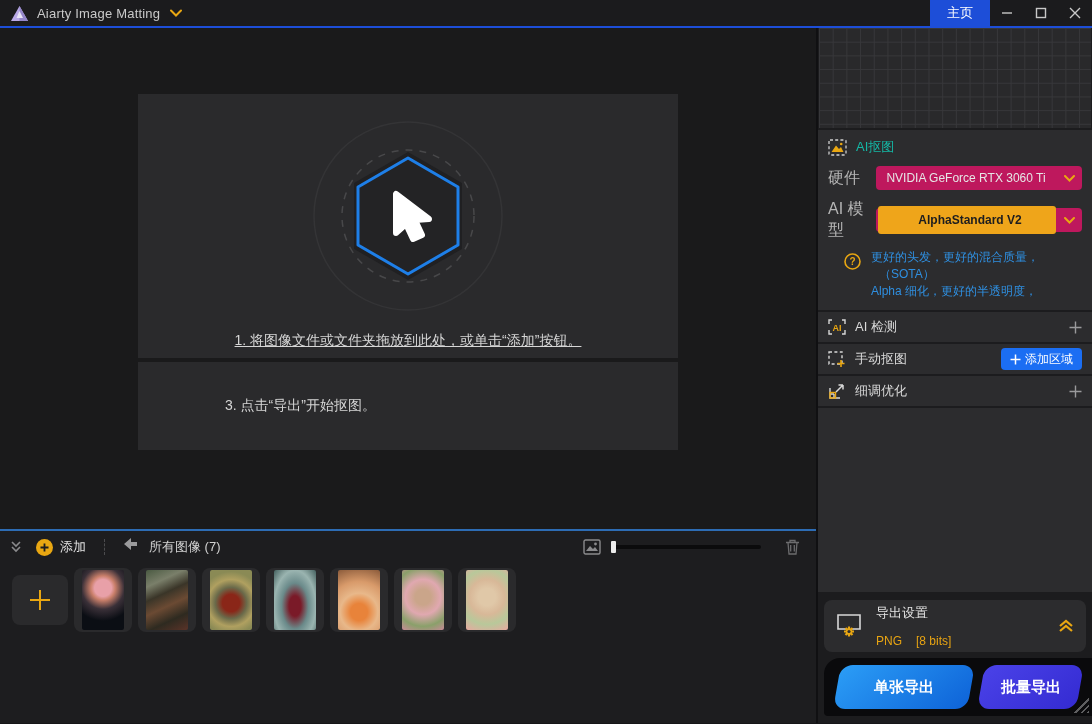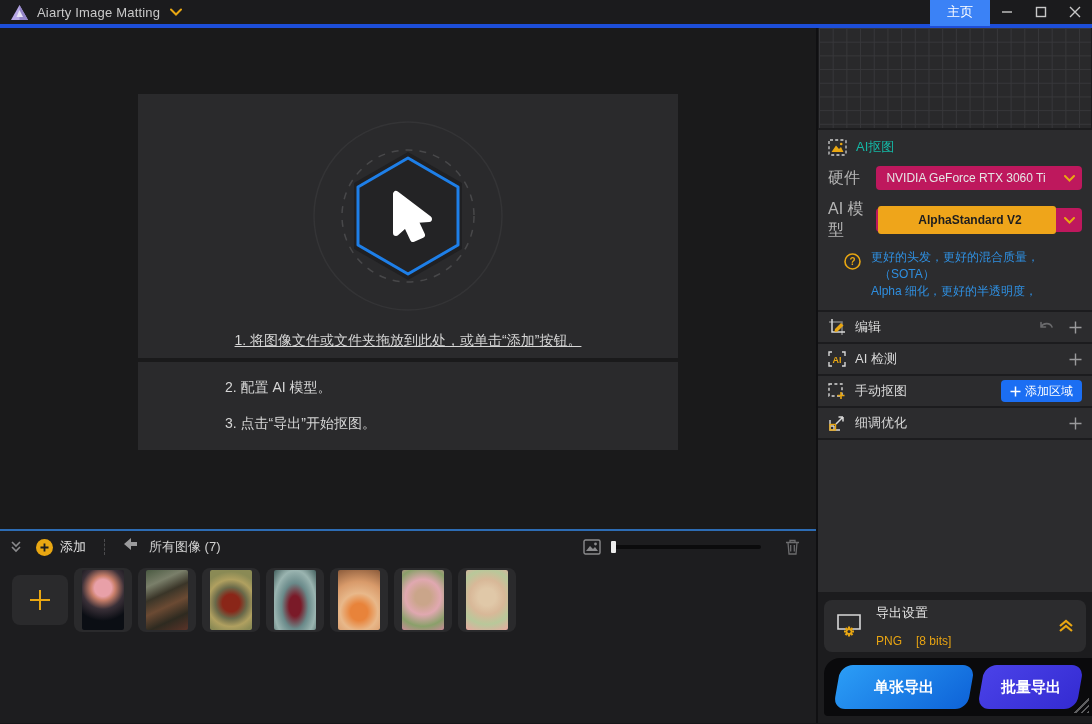--- a/index.html
+++ b/index.html
@@ -1,25 +1,25 @@
 <!DOCTYPE html>
 <html><head>
 <meta charset="utf-8">
 <style>
   * { margin:0; padding:0; box-sizing:border-box; }
   html,body { background:#000; }
   body { font-family:"Liberation Sans","DejaVu Sans",sans-serif; }
   .window { position:relative; width:1092px; height:724px; background:#161618; overflow:hidden; }
 
   
-  .titlebar { height:28px; background:#1b1b1d; display:flex; align-items:center; padding-left:10px; border-bottom:4px solid #1d4ed8; }
+  .titlebar { height:28px; background:#1b1b1d; display:flex; align-items:center; padding-left:10px; border-bottom:2px solid #1d4ed8; }
   .app-title { color:#c9c9c9; font-size:13px; margin-left:8px; letter-spacing:.2px; }
   .title-caret { margin-left:10px; display:flex; }
   .tb-spacer { flex:1; }
-  .home-btn { width:60px; height:28px; background:#3b82f6; color:#fff; font-size:13px; display:flex; align-items:center; justify-content:center; cursor:pointer;margin-left:32px; }
+  .home-btn { width:60px; height:28px; background:#1d4ed8; color:#fff; font-size:13px; display:flex; align-items:center; justify-content:center; cursor:pointer;margin-left:32px; }
   .win-btn { width:34px; height:28px; display:flex; align-items:center; justify-content:center; color:#c8c8c8; cursor:pointer; }
 
   
   .body { display:flex; height:695px; }
   .left { width:816px; position:relative; background:#1a1a1b; }
   .canvas { height:501px; position:relative; }
 
   .panel-top { position:absolute; left:138px; top:66px; width:540px; height:264px; background:#2a2a2c; display:flex; flex-direction:column; align-items:center; }
   .panel-top .art { margin-top:6px; }
   .instr1 { margin-top:auto; padding-bottom:16px; color:#d6d6d6; font-size:14px;text-decoration:underline; }
@@ -146,21 +146,20 @@
               <circle cx="116" cy="116" r="66" fill="none" stroke="#48484a" stroke-width="1.5" stroke-dasharray="7 7"></circle>
               <polygon points="116,52 170,83 170,149 116,180 62,149 62,83" fill="#202022"></polygon>
               <polygon points="116,58 166,87 166,145 116,174 66,145 66,87" fill="#232325" stroke="#1e7fe8" stroke-width="3" stroke-linejoin="round"></polygon>
               <path d="M104 94 L104 133 L114 124 L121 139 L130 135 L123 120 L137 119 Z" fill="#ffffff" stroke="#ffffff" stroke-width="6" stroke-linejoin="round" stroke-linecap="round"></path>
             </svg>
           </div>
           <div class="instr1">1. 将图像文件或文件夹拖放到此处，或单击“添加”按钮。</div>
         </div>
 
         <div class="panel-bottom">
-          <div>2. 配置 AI 模型。</div>
           <div>3. 点击“导出”开始抠图。</div>
         </div>
       </div>
 
       <div class="filmstrip">
         <div class="strip-toolbar">
           <span class="collapse-ic">
             <svg width="12" height="14" viewBox="0 0 12 14">
               <polyline points="2,2 6,6 10,2" fill="none" stroke="#8a8a8c" stroke-width="1.6"></polyline>
               <polyline points="2,7 6,11 10,7" fill="none" stroke="#8a8a8c" stroke-width="1.6"></polyline>
@@ -279,42 +278,20 @@
               <text x="8.5" y="12" text-anchor="middle" font-size="10" font-weight="bold" fill="#e9a712" font-family="Liberation Sans, sans-serif">?</text>
             </svg>
           </span>
           <div class="desc-text">
             <div><span>更好的头发，更好的混合质量，</span><span class="sota">（SOTA）</span></div>
             <div>Alpha 细化，更好的半透明度，</div>
           </div>
         </div>
       </div>
 
-      <div class="sb-panel tool-row">
-        <span>
-          <svg width="18" height="18" viewBox="0 0 18 18">
-            <path d="M4 1 V14 H17" fill="none" stroke="#d8d8d8" stroke-width="1.5"></path>
-            <path d="M1 4 H14 V17" fill="none" stroke="#d8d8d8" stroke-width="1.5" opacity=".5"></path>
-            <path d="M7 11 L13 5 L15.5 7.5 L9.5 13.5 L6.5 14 Z" fill="#e9a712"></path>
-          </svg>
-        </span>
-        <span class="row-title">编辑</span>
-        <span class="row-right">
-          <span class="icon-btn">
-            <svg width="17" height="13" viewBox="0 0 17 13">
-                <path d="M3 6 C5 2 12 1 14 6 M3 6 L3 1.5 M3 6 L7.5 6" fill="none" stroke="#6a6a6c" stroke-width="1.6" stroke-linecap="round"></path>
-              </svg>
-          </span>
-          <span class="icon-btn">
-            <svg width="13" height="13" viewBox="0 0 13 13">
-                <path d="M6.5 0.5 V12.5 M0.5 6.5 H12.5" stroke="#9a9a9c" stroke-width="1.4"></path>
-              </svg>
-          </span>
-        </span>
-      </div>
 
       <div class="sb-panel tool-row">
         <span>
           <svg width="18" height="16" viewBox="0 0 18 16">
             <path d="M4 1 H1 V5 M14 1 H17 V5 M4 15 H1 V11 M14 15 H17 V11" fill="none" stroke="#d8d8d8" stroke-width="1.4"></path>
             <text x="9" y="11.5" text-anchor="middle" font-size="9" font-weight="bold" fill="#e9a712" font-family="Liberation Sans, sans-serif">AI</text>
           </svg>
         </span>
         <span class="row-title">AI 检测</span>
         <span class="row-right">

